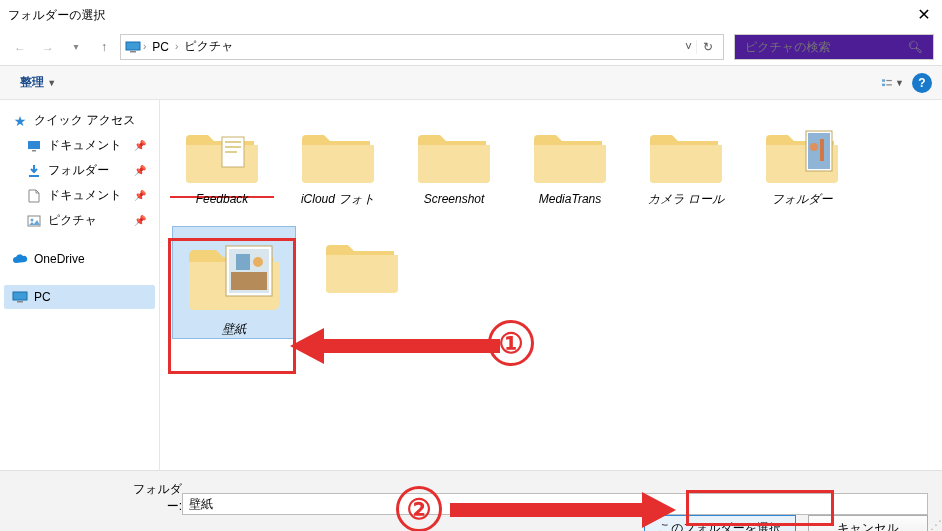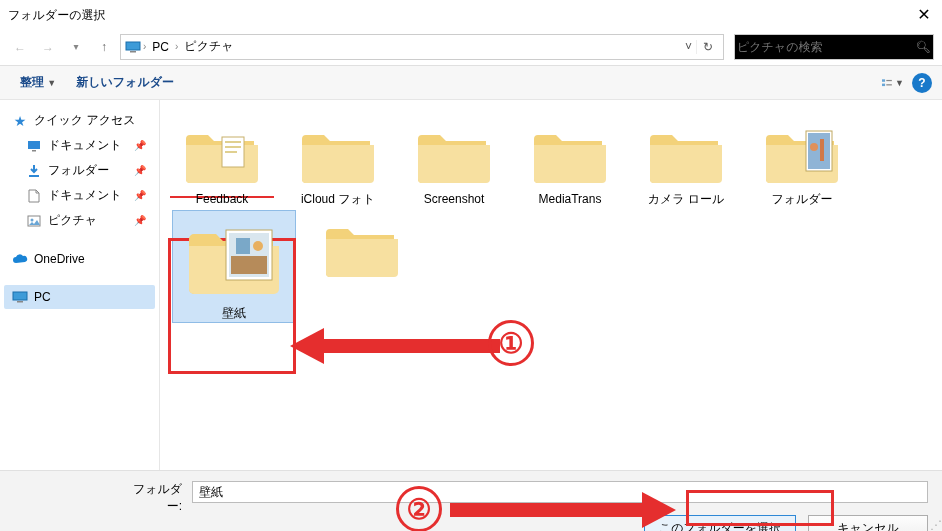--- a/index.html
+++ b/index.html
@@ -12,56 +12,56 @@
   .navrow { display: flex; align-items: center; gap: 4px; padding: 4px 8px; border-bottom: 1px solid #e0e0e0; height: 38px; }
   .nav-btn { width: 24px; height: 24px; display:flex; align-items:center; justify-content:center; color: #666; cursor: pointer; }
   .nav-btn.disabled { color: #bbb; }
   .addrbar { flex: 1; display: flex; align-items: center; border: 1px solid #ccc; height: 26px; padding: 0 4px; background: #fff; }
   .addrbar .pcicon svg { display:block; }
   .crumb { padding: 0 4px; cursor: pointer; }
   .chev { color: #888; font-size: 10px; padding: 0 2px; }
   .addr-spacer { flex:1; }
   .addr-drop { padding: 0 4px; color:#555; cursor:pointer; }
   .addr-ref { padding: 0 6px; color:#555; cursor:pointer; border-left:1px solid #eee; }
-  .searchbox { width: 200px; display:flex; align-items:center; border:1px solid #ccc; height:26px; padding: 0 2px; margin-left:6px; color:#888; background:#000000; }
+  .searchbox { width: 200px; display:flex; align-items:center; border:1px solid #ccc; height:26px; padding: 0 10px; margin-left:6px; color:#888; background:#4c1d95; }
   .searchbox input { border:none; outline:none; flex:1; font-size:12px; color:#888; background:transparent; }
   .searchbox .mag { color:#888; }
 
   .toolbar { display:flex; align-items:center; height:34px; padding: 0 10px; background:#f7f7f7; border-bottom:1px solid #e6e6e6; }
   .tool-btn { padding: 4px 10px; color:#1a4a8a; cursor:pointer;font-weight:bold; }
   .tool-right { margin-left:auto; display:flex; gap:8px; align-items:center; }
   .icon-btn { width:22px; height:22px; display:flex; align-items:center; justify-content:center; cursor:pointer; }
   .help { width:20px; height:20px; border-radius:50%; background:#1979ca; color:#fff; display:flex; align-items:center; justify-content:center; font-weight:bold; font-size:12px; cursor:pointer; }
 
   .body { display:flex; height: 370px; background:#fff; }
   .side { width: 160px; border-right:1px solid #e6e6e6; padding: 8px 4px; overflow:auto; }
   .s-item { display:flex; align-items:center; gap:6px; padding:4px 8px; cursor:pointer; border-radius:2px; }
   .s-item.selected { background:#cde3f8; }
   .s-label { flex:1; }
   .pin { color:#888; font-size:10px; }
   .s-sep { height:14px; }
   .quick-star { color:#2e88d6; font-size:14px; }
   .micon { width:16px; height:16px; display:flex; align-items:center; justify-content:center; }
 
   .main { flex:1; padding: 18px 14px; position:relative; overflow:auto; }
-  .grid { display:flex; flex-wrap:wrap; gap: 6px 20px; align-content:flex-start; }
+  .grid { display:flex; flex-wrap:wrap; gap: 22px 20px; align-content:flex-start;font-style:italic; }
   .item { width: 96px; display:flex; flex-direction:column; align-items:center; gap:4px; cursor:pointer; position:relative; }
   .thumb { width:80px; height:70px; position:relative; display:flex; align-items:center; justify-content:center; }
   .folder-svg { width:76px; height:64px; }
   .item .label { text-align:center; font-size:12px; line-height:1.2; word-break:break-all; }
   .item.selected .selwrap { position:absolute; inset:-2px; background:#cde3f8; border:1px solid #8fbce6; z-index:0; }
   .item .thumb, .item .label { position:relative; z-index:1; }
   .item.selected-big { width:120px; }
   .item.selected-big .thumb { width:100px; height:90px; }
   .item.selected-big .folder-svg { width:96px; height:82px; }
   .red-frame { position:absolute; border:3px solid #e52e2e; pointer-events:none; }
   .strike { position:absolute; background:#e52e2e; height:2px; }
 
   .footer { background:#f3f3f3; border-top:1px solid #e0e0e0; padding: 10px 14px; }
-  .frow1 { display:flex; align-items:flex-start; gap:10px; padding-left:108px; }
+  .frow1 { display:flex; align-items:flex-end; gap:0; padding-left:108px; }
   .flabel { width:60px; text-align:right; }
   .finput { flex:1; border:1px solid #bcbcbc; height:22px; padding:0 6px; font-size:12px; background:#fff; }
   .frow2 { display:flex; justify-content:flex-end; align-items:center; gap:12px; }
   .btn { min-width:120px; height:26px; border:1px solid #adadad; background:linear-gradient(#fdfdfd,#efefef); cursor:pointer; font-size:12px; padding:0 14px; }
   .btn.primary { border:1px solid #2e88d6; background:#e8f2fb; }
 
   .annot-circle { position:absolute; width:46px; height:46px; border:3px solid #e52e2e; border-radius:50%; display:flex; align-items:center; justify-content:center; color:#e52e2e; font-size:28px; font-weight:bold; pointer-events:none; }
   .annot-arrow { position:absolute; pointer-events:none; }
   .annot-arrow .shaft { position:absolute; background:#e52e2e; height:14px; }
   .annot-arrow .head { position:absolute; width:0; height:0; border-top:18px solid transparent; border-bottom:18px solid transparent; border-right:34px solid #e52e2e; }
@@ -97,21 +97,20 @@
     <span class="addr-ref">↻</span>
   </div>
   <div class="searchbox">
     <input placeholder="ピクチャの検索" style="">
     <span class="mag">🔍︎</span>
   </div>
 </div>
 
 <div class="toolbar">
   <div class="tool-btn"><span>整理</span> <span style="font-size:9px;color:#555;">▼</span></div>
-  <div class="tool-btn">新しいフォルダー</div>
   <div class="tool-right">
     <div class="icon-btn" title="view">
       <svg width="18" height="14" viewBox="0 0 18 14">
           <rect x="0" y="1" width="5" height="4" fill="#6aa6d6"></rect>
           <rect x="7" y="2" width="9" height="2" fill="#888"></rect>
           <rect x="0" y="8" width="5" height="4" fill="#6aa6d6"></rect>
           <rect x="7" y="9" width="9" height="2" fill="#888"></rect>
         </svg>
       <span style="font-size:9px;color:#555;margin-left:2px;">▼</span>
     </div>

